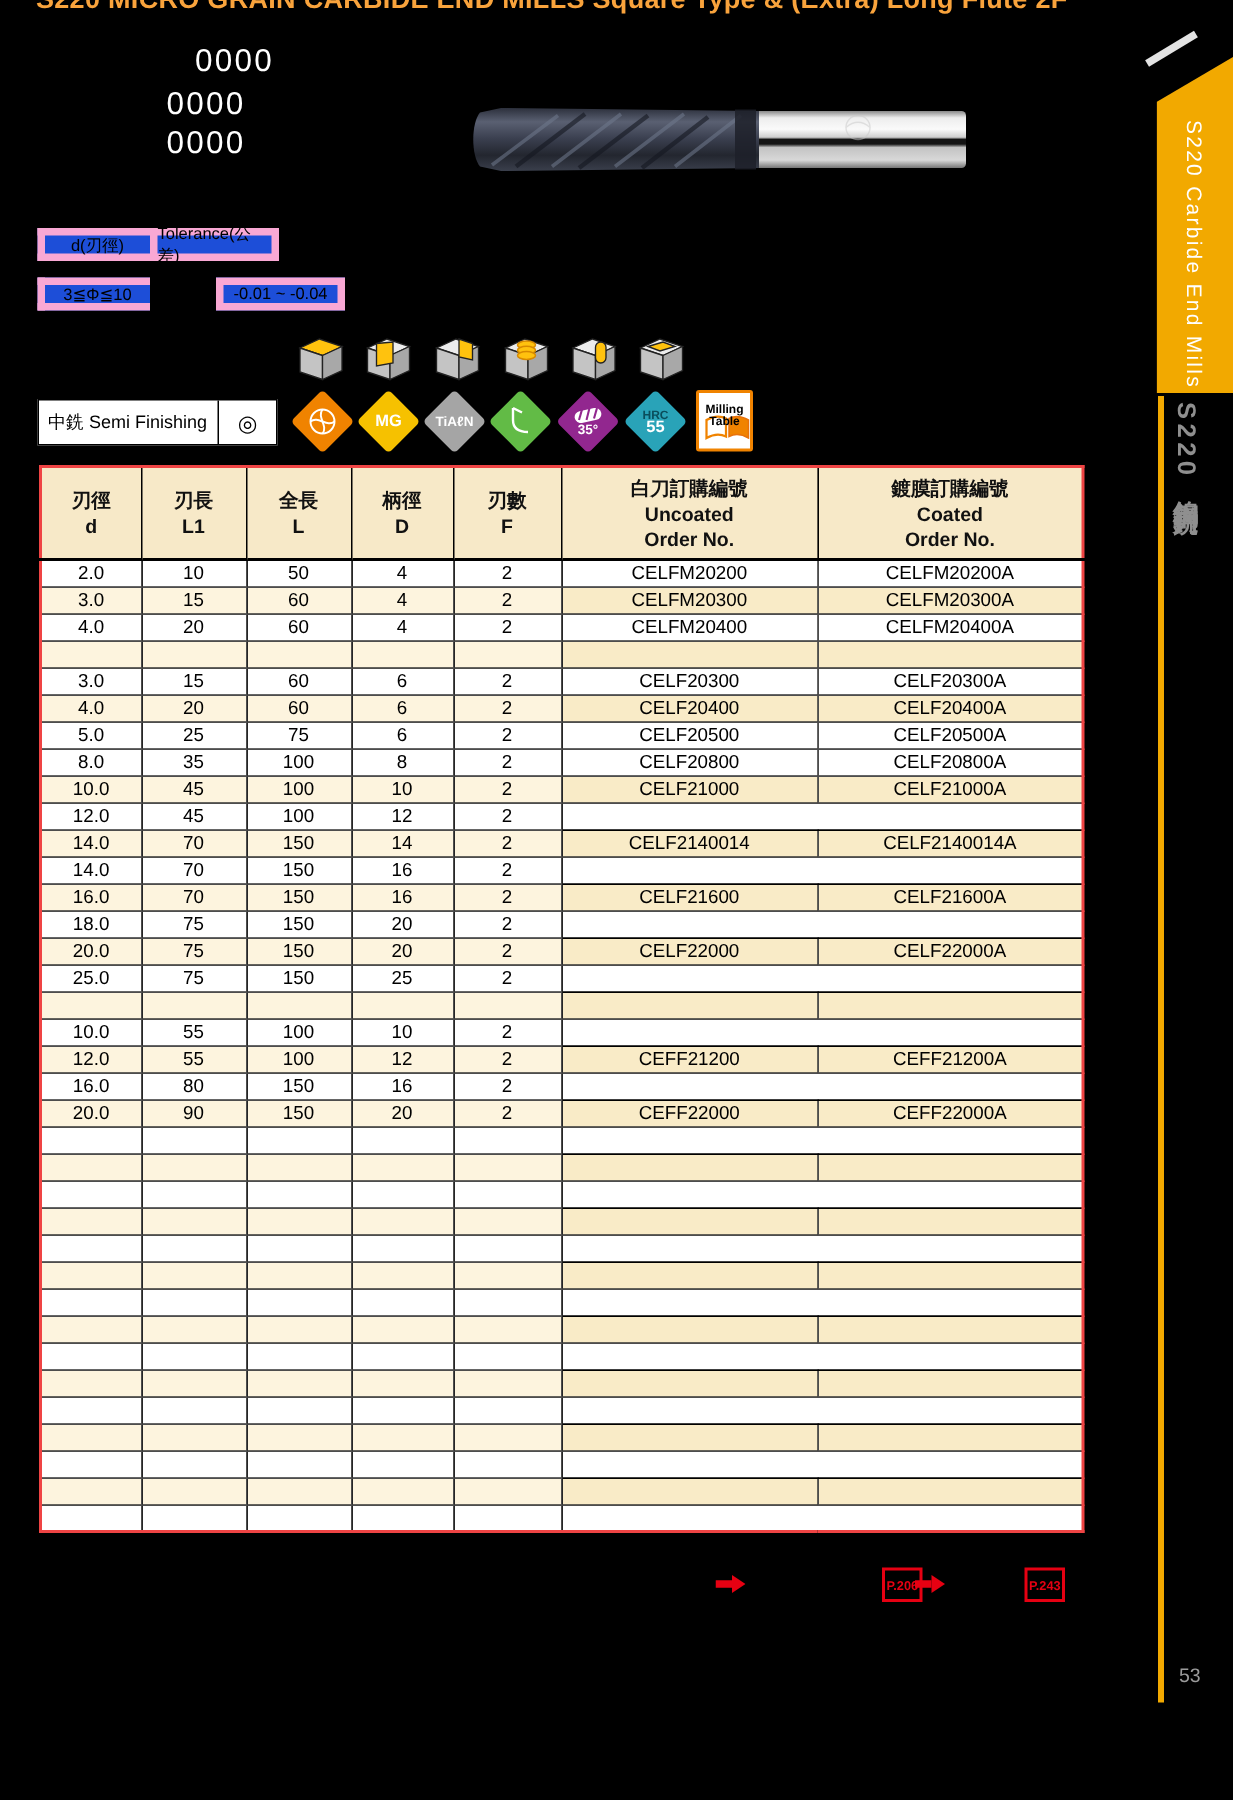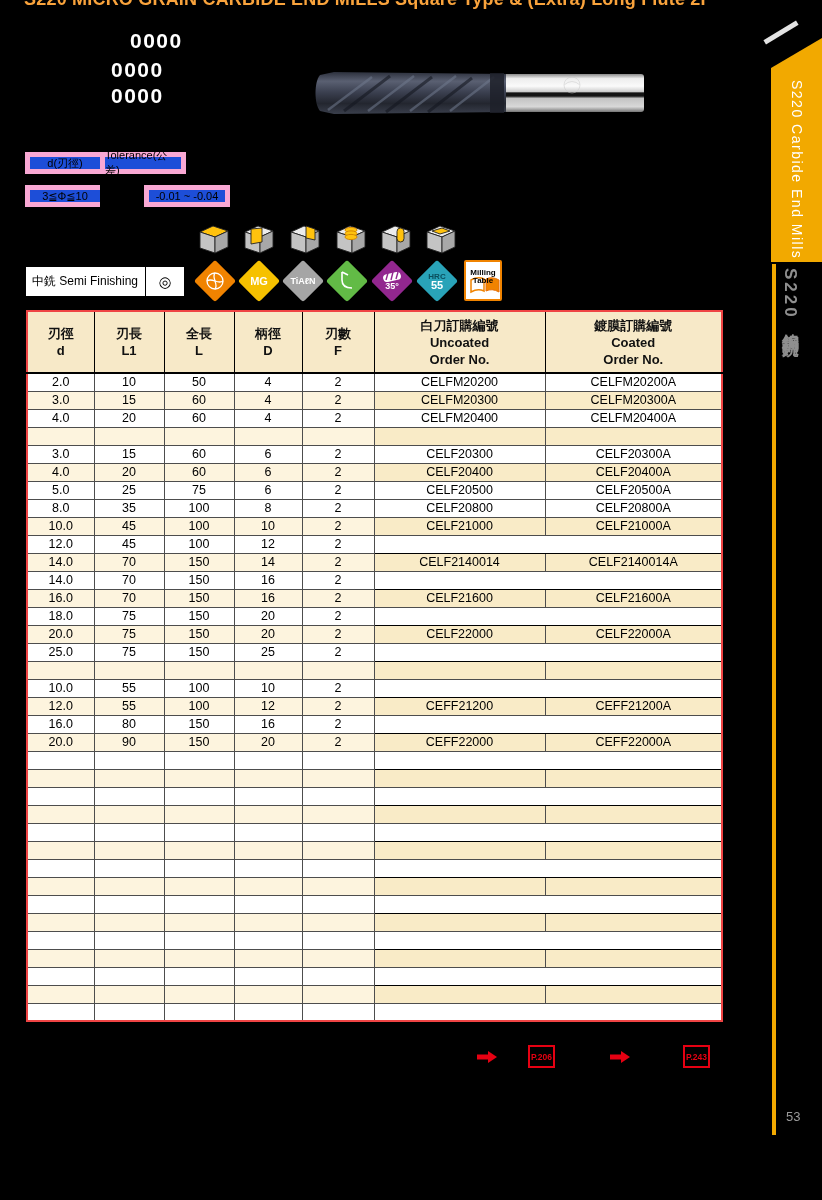--- a/index.html
+++ b/index.html
@@ -7,21 +7,21 @@
   .page {
     position:relative; width:822px; height:1200px; margin:0 auto;
     background:#000; overflow:hidden;
     font-family:"Liberation Sans", sans-serif;
   }
   
   .title {
     position:absolute; left:24px; top:-11px; white-space:nowrap;
     font-size:18px; font-weight:bold; color:#F9A33C; letter-spacing:0.2px;
   }
-  .ph { position:absolute; color:#fff; font-weight:bold; font-size:21px; letter-spacing:1.5px; }
+  .ph { position:absolute; color:#fff; font-weight:normal; font-size:21px; letter-spacing:1.5px; }
   .ph0 { left:130px; top:29px; }
   .ph1 { left:111px; top:58px; }
   .ph2 { left:111px; top:84px; }
   .endmill { position:absolute; left:310px; top:70px; }
 
   
   .tolrow { position:absolute; left:25px; display:flex; }
   .tolrow.hd { top:152px; }
   .tolrow.vl { top:185px;gap:44px; }
   .tolrow .c {
@@ -670,21 +670,21 @@
         </tr>
       </tbody>
   </table>
 
   <div class="redarrow" style="left:477px; top:1049px">
     <svg width="20" height="12">
         <rect x="0" y="3.5" width="11" height="5" fill="#E60012"></rect>
         <polygon points="11,0 20,6 11,12" fill="#E60012"></polygon>
       </svg>
   </div>
-  <div class="refbox" style="left:528px; top:1045px">
+  <div class="refbox" style="left:588px; top:1045px">
     <span>P.206</span>
   </div>
   <div class="redarrow" style="left:610px; top:1049px">
     <svg width="20" height="12">
         <rect x="0" y="3.5" width="11" height="5" fill="#E60012"></rect>
         <polygon points="11,0 20,6 11,12" fill="#E60012"></polygon>
       </svg>
   </div>
   <div class="refbox" style="left:683px; top:1045px">
     <span>P.243</span>

